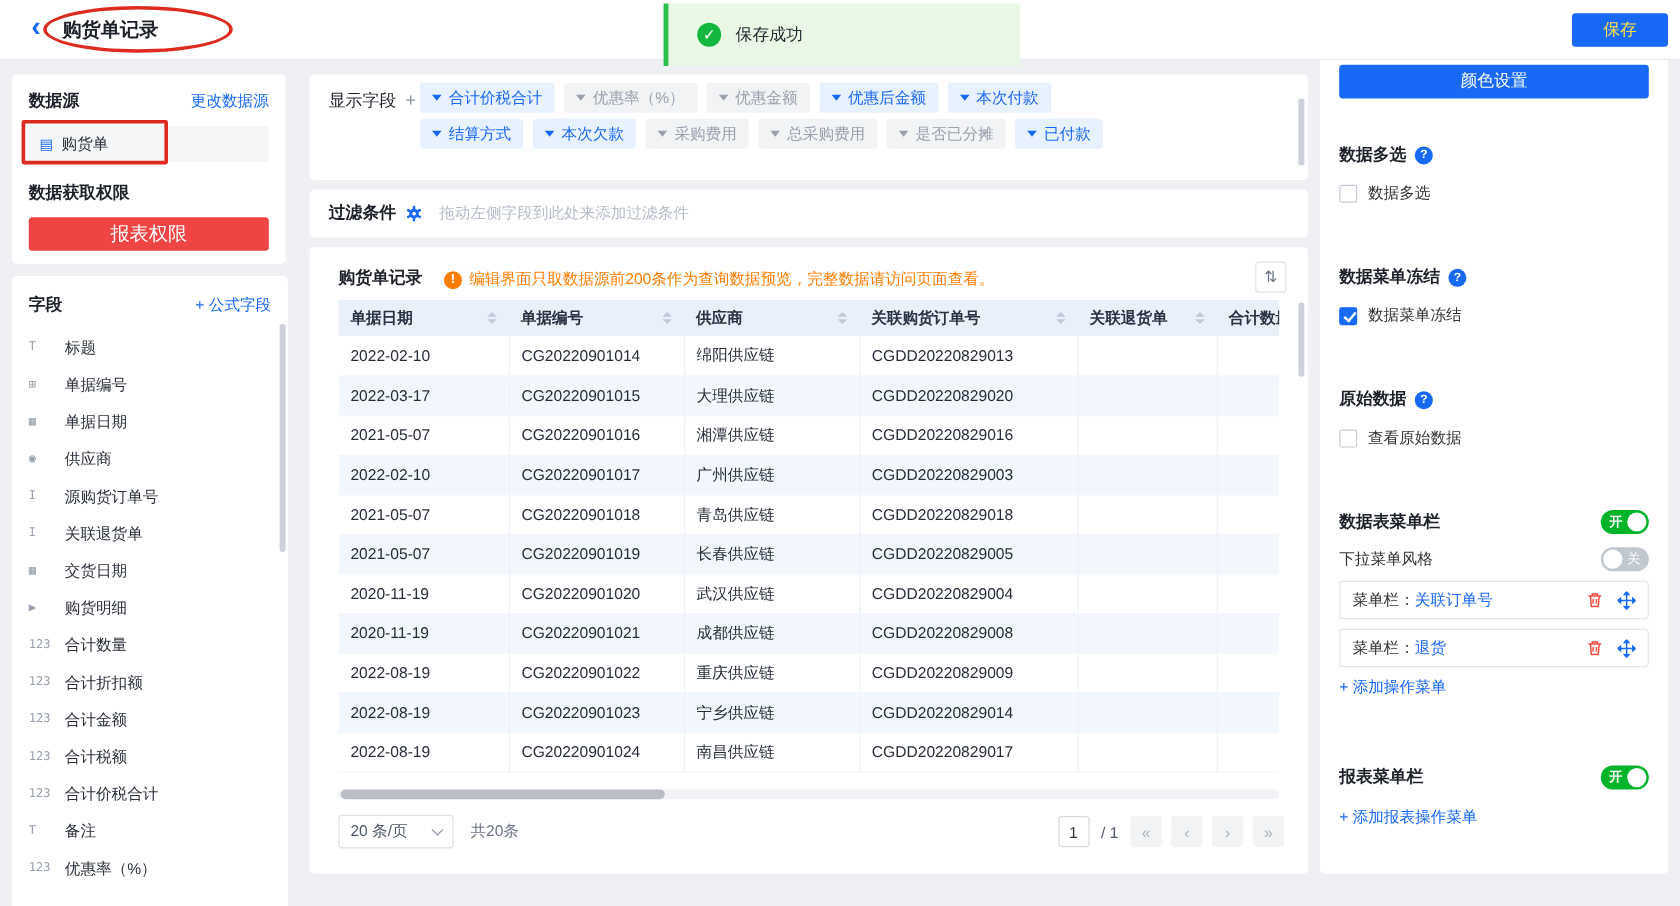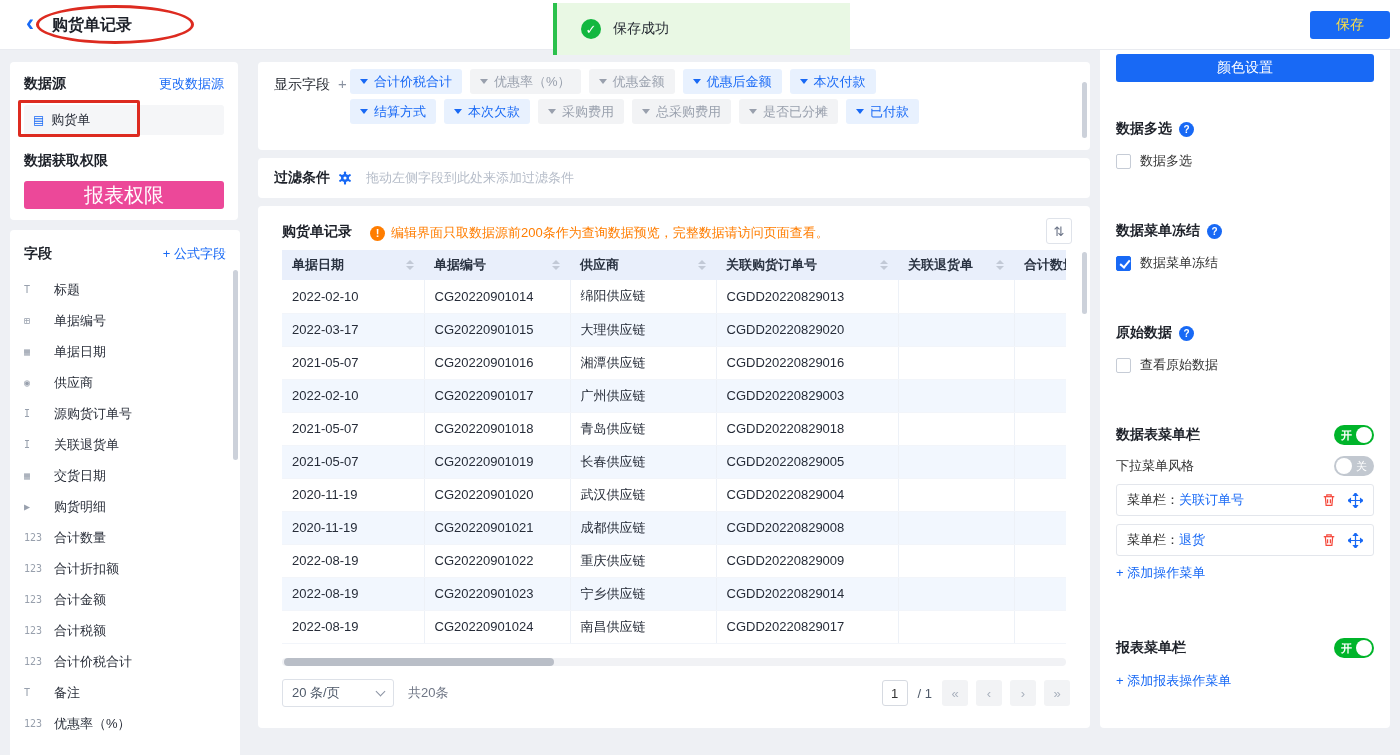--- a/index.html
+++ b/index.html
@@ -22,21 +22,21 @@
   #ann-rect{left:18px;top:100px;width:122px;height:37px;border-radius:2px}
 
   
   #ds-panel{left:10px;top:62px;width:228px;height:158px;padding:13px 14px}
   .row-between{display:flex;align-items:center;justify-content:space-between}
   .sec-title{font-size:14px;font-weight:bold;color:#1d2129}
   .blue-link{font-size:13px;color:#1869f5;cursor:pointer;text-decoration:none}
   #ds-item{margin-top:12px;height:30px;background:#f5f6f8;border-radius:3px;display:flex;align-items:center;gap:7px;padding:0 9px;font-size:13px;color:#2a2f3a}
   #ds-item .dsi{color:#1869f5;font-size:12px;line-height:1}
   #ds-perm-title{margin-top:17px}
-  #ds-perm-btn{margin-top:11px;width:100%;height:28px;background:#ec4899;border:none;border-radius:3px;color:#fff;font-size:20px;cursor:pointer}
+  #ds-perm-btn{margin-top:11px;width:100%;height:28px;background:#ef4444;border:none;border-radius:3px;color:#fff;font-size:16px;cursor:pointer}
 
   #fields-panel{left:10px;top:230px;width:230px;height:525px;padding-top:15px;border-radius:4px 4px 0 0;overflow:hidden}
   #fields-panel .hdr{padding:0 14px}
   #field-list{list-style:none;margin-top:11px}
   #field-list li{height:31px;display:flex;align-items:center;gap:8px;padding:0 14px;font-size:13px;color:#2a2f3a;cursor:pointer}
   .fi{width:22px;flex:none;font-size:10px;color:#98a0ad;font-family:"DejaVu Sans Mono",monospace}
   .vthumb{position:absolute;background:#ccd1da;border-radius:3px;width:5px}
   #fields-scroll{right:2px;top:40px;height:190px}
 
   
@@ -70,21 +70,21 @@
   .sorts{display:inline-flex;flex-direction:column;gap:2px;margin-left:6px}
   .sorts i{display:block;width:0;height:0;border-left:4px solid transparent;border-right:4px solid transparent}
   .sorts .up{border-bottom:4px solid #c2c9d6}
   .sorts .down{border-top:4px solid #c2c9d6}
 
   #hscroll{position:absolute;left:24px;top:452px;width:784px;height:8px;background:#f1f2f5;border-radius:4px}
   #hthumb{position:absolute;left:2px;top:0;width:270px;height:8px;background:#b9bec7;border-radius:4px}
 
   #pagination{position:absolute;left:24px;right:20px;top:472px;height:30px;display:flex;align-items:center;justify-content:space-between}
   .pg-left{display:flex;align-items:center;gap:14px}
-  #psize{width:112px;height:28px;border:1px solid #dde1e8;border-radius:3px;display:flex;align-items:center;justify-content:space-between;padding:0 9px;font-size:13px;color:#4e5969;cursor:pointer;background:#fff}
+  #psize{width:96px;height:28px;border:1px solid #dde1e8;border-radius:3px;display:flex;align-items:center;justify-content:space-between;padding:0 9px;font-size:13px;color:#4e5969;cursor:pointer;background:#fff}
   .sel-caret{width:7px;height:7px;border-right:1.5px solid #8b93a3;border-bottom:1.5px solid #8b93a3;transform:rotate(45deg);margin-top:-4px}
   #ptotal{font-size:13px;color:#6f7685}
   .pg-right{display:flex;align-items:center;gap:8px}
   #pcur{min-width:26px;height:26px;border:1px solid #d6dae1;border-radius:3px;display:flex;align-items:center;justify-content:center;font-size:13px;color:#333;background:#fff}
   #psuffix{font-size:13px;color:#4e5969;margin:0 2px}
   .pnav{width:26px;height:26px;border-radius:3px;background:#f2f3f5;color:#a9b1bd;display:flex;align-items:center;justify-content:center;font-size:13px;cursor:pointer}
 
   
   #right-panel{left:1100px;top:50px;width:290px;height:678px;border-radius:0 0 4px 4px}
   #color-btn{position:absolute;left:16px;right:16px;top:4px;height:28px;background:#1869f5;color:#fff;border:none;border-radius:3px;font-size:14px;cursor:pointer}

